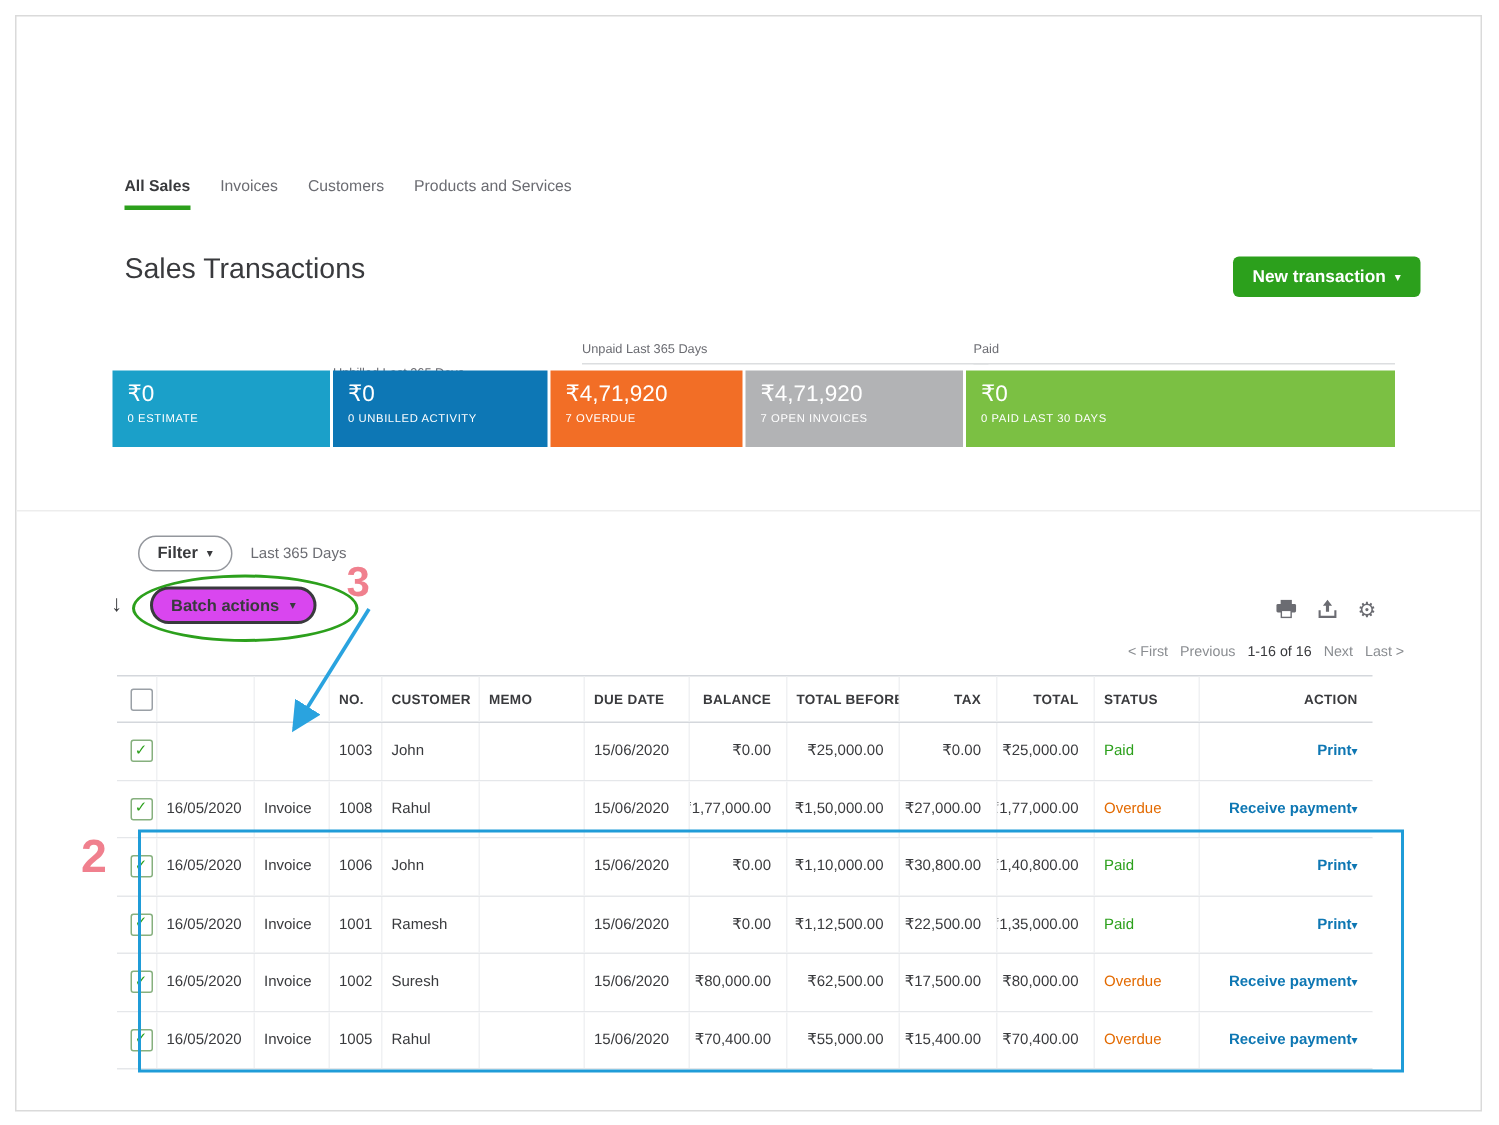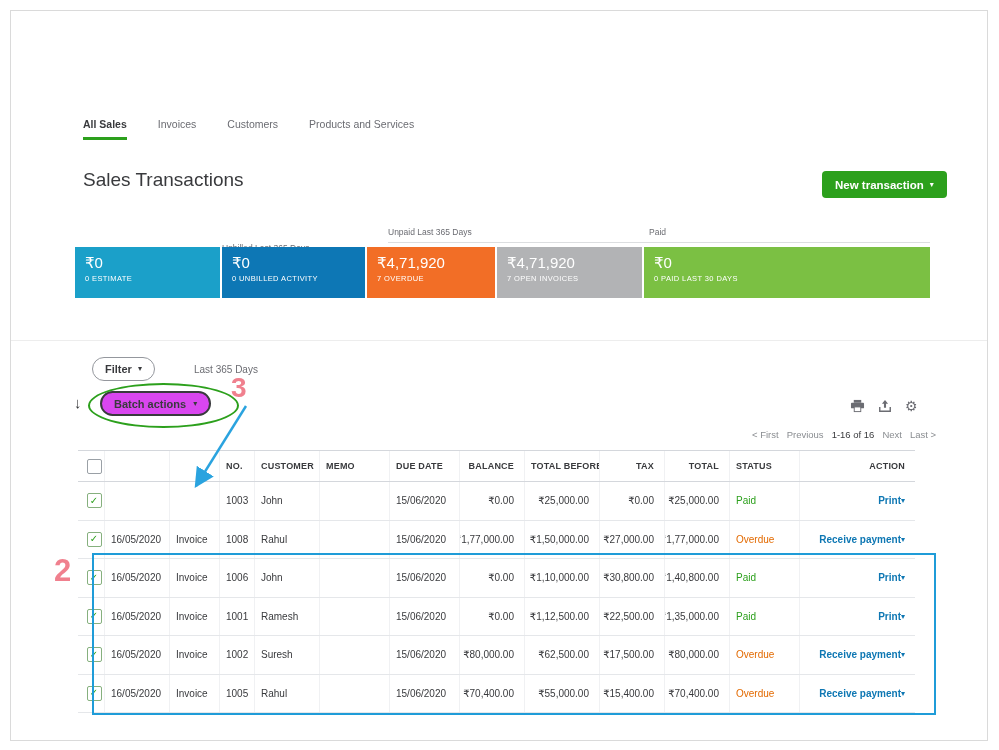--- a/index.html
+++ b/index.html
@@ -1,21 +1,21 @@
 <!DOCTYPE html>
 <html><head>
 <meta charset="utf-8">
 <style>
   html,body{margin:0;padding:0;background:#fff;}
   #app{position:relative;width:999px;height:750px;overflow:hidden;background:#fff;
        font-family:"Liberation Sans","DejaVu Sans",sans-serif;color:#393a3d;}
   .frame{position:absolute;left:10px;top:10px;width:976px;height:729px;border:1px solid #dadada;pointer-events:none;}
 
   
-  .tabs{position:absolute;left:83px;top:118px;display:flex;gap:31px;font-size:10.5px;color:#6b6c72;}
+  .tabs{position:absolute;left:83px;top:118px;display:flex;gap:20px;font-size:10.5px;color:#6b6c72;}
   .tab{padding-bottom:7px;cursor:pointer;}
   .tab.active{color:#393a3d;font-weight:bold;border-bottom:3px solid #2ca01c;}
 
   
   .page-title{position:absolute;left:83px;top:169px;font-size:19px;color:#393a3d;}
   .new-btn{position:absolute;left:822px;top:171px;height:27px;display:flex;align-items:center;gap:6px;
            background:#2ca01c;color:#fff;border:none;border-radius:4px;padding:0 13px;
            font-size:11.5px;font-weight:bold;cursor:pointer;font-family:inherit;}
 
   
@@ -27,21 +27,21 @@
   .seg{box-sizing:border-box;padding:7px 0 0 10px;color:#fff;cursor:pointer;overflow:hidden;}
   .seg .amt{font-size:15px;line-height:17px;}
   .seg .cap{font-size:7.5px;letter-spacing:.4px;margin-top:3px;}
 
   .hr-card{position:absolute;left:11px;top:340px;width:976px;border-top:1px solid #ededed;}
 
   
   .filter-btn{position:absolute;left:92px;top:357px;height:24px;display:flex;align-items:center;gap:6px;
               border:1px solid #94979d;border-radius:13px;background:#fff;padding:0 12px;
               font-size:11px;font-weight:bold;color:#393a3d;cursor:pointer;font-family:inherit;}
-  .range-text{position:absolute;left:167px;top:364px;font-size:10px;color:#6b6c72;margin-left:27px;}
+  .range-text{position:absolute;left:167px;top:364px;font-size:10px;color:#6b6c72;}
   .dl-icon{position:absolute;left:74px;top:394px;font-size:15px;color:#393a3d;cursor:pointer;}
   .batch-btn{position:absolute;left:100px;top:391px;height:25px;display:flex;align-items:center;gap:7px;
              border:2px solid #393a3d;border-radius:15px;background:#d946ef;padding:0 12px;
              font-size:11px;font-weight:bold;color:#393a3d;cursor:pointer;z-index:5;font-family:inherit;}
   .caret{font-size:8px;line-height:1;}
 
   .tool-icons{position:absolute;left:850px;top:399px;display:flex;align-items:center;gap:13px;color:#6b6c72;}
   .tool-icons .gi{font-size:14px;cursor:pointer;line-height:1;}
   .tool-icons svg{display:block;cursor:pointer;}
 

